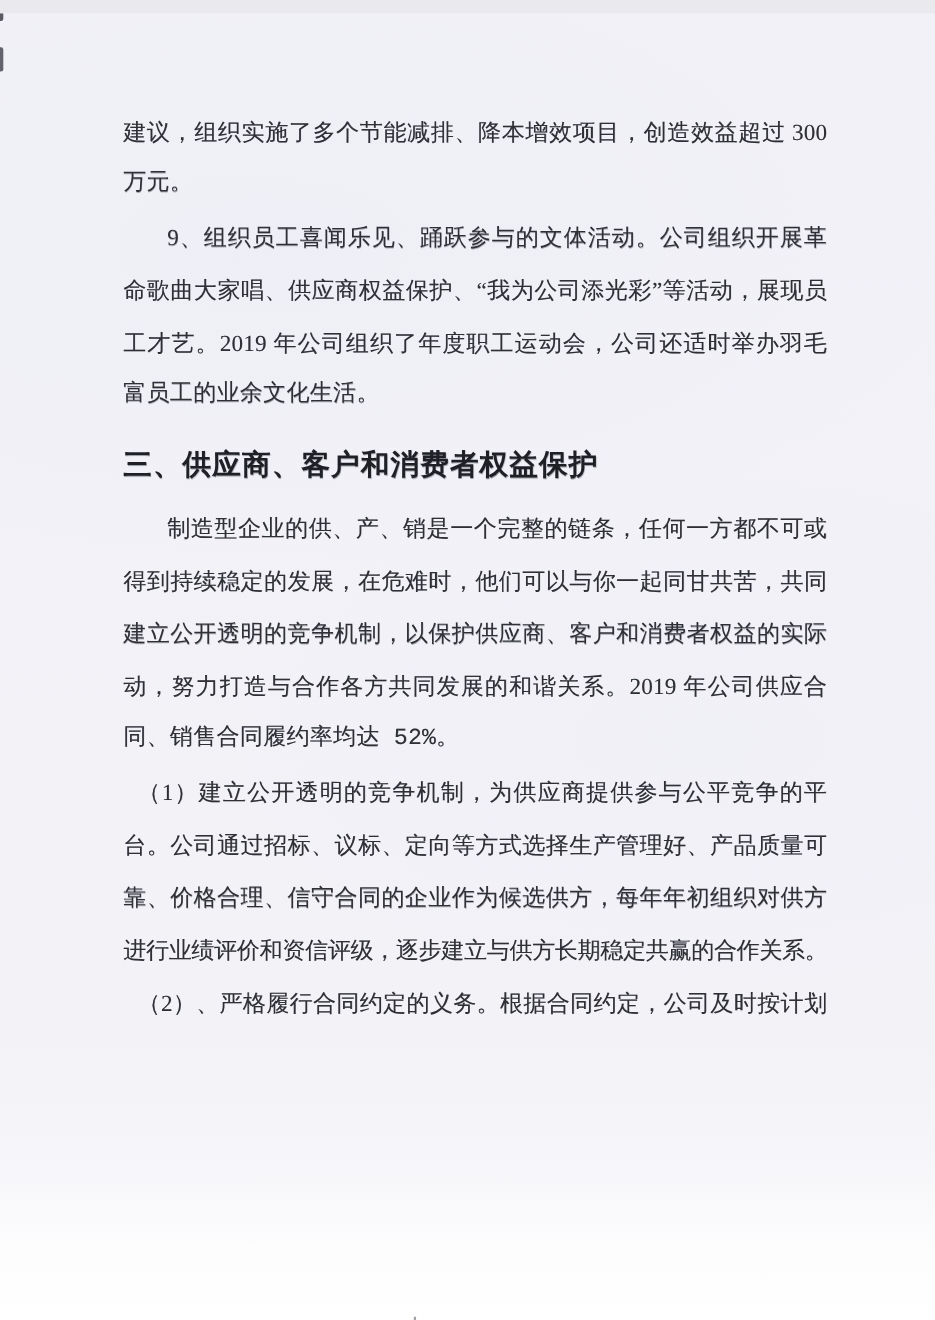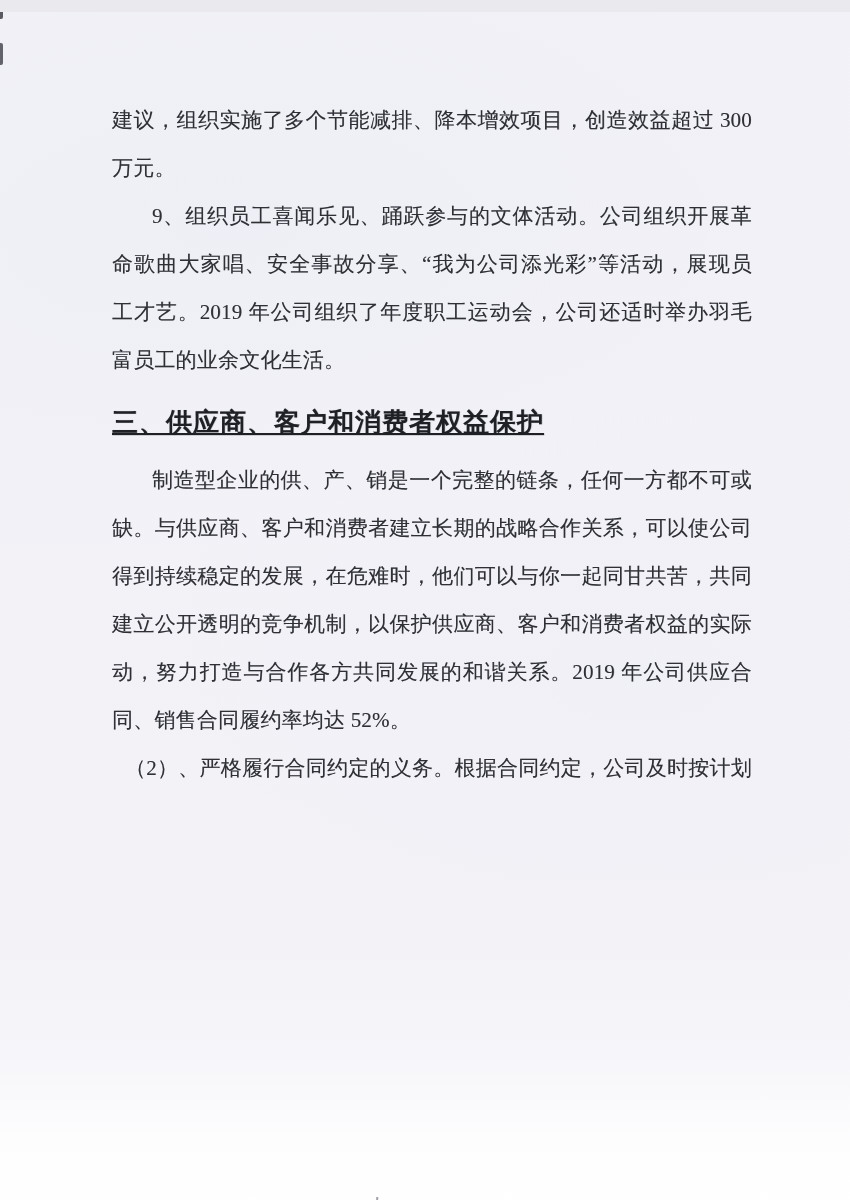--- a/index.html
+++ b/index.html
@@ -31,36 +31,35 @@
   .line {
     font-size: 21px;
     line-height: 48px;
     height: 48px;
     text-align: justify;
     text-align-last: justify;
     overflow: hidden;
     white-space: normal;
     letter-spacing: 0.2px;
   }
-  .line.end { text-align-last: left; }
+  .line.end { text-align-last: left; font-family: Liberation Mono, monospace; }
   .line.ind { text-indent: 40px; }
   .line.ind-p { text-indent: 13px; }
   .line.tight { letter-spacing: -0.6px; }
   .heading {
     font-size: 26px;
     font-weight: bold;
     line-height: 46px;
     height: 46px;
     margin: 16px 0 10px 0;
     color: #1f1f26;
     letter-spacing: 1px;
     text-shadow: 0.4px 0.4px 0.7px rgba(30,30,42,0.4);
     text-align: left;
     text-align-last: left;
-    text-decoration: underline;
   }
   
   .edge-mark-top {
     position: absolute;
     left: 0; top: 0;
     width: 3px; height: 7px;
     background: #5a5a62;
     border-radius: 0 0 2px 0;
   }
   .edge-mark-left {
@@ -93,37 +92,42 @@
 
   <div class="content">
 
     <div class="para">
       <div class="line">建议，组织实施了多个节能减排、降本增效项目，创造效益超过 300</div>
       <div class="line end">万元。</div>
     </div>
 
     <div class="para">
       <div class="line ind">9、组织员工喜闻乐见、踊跃参与的文体活动。公司组织开展革</div>
-      <div class="line">命歌曲大家唱、安全事故分享、“我为公司添光彩”等活动，展现员</div>
+      <div class="line">命歌曲大家唱、供应商权益保护、“我为公司添光彩”等活动，展现员</div>
       <div class="line">工才艺。2019 年公司组织了年度职工运动会，公司还适时举办羽毛</div>
       <div class="line end">富员工的业余文化生活。</div>
     </div>
 
     <h2 class="heading">三、供应商、客户和消费者权益保护</h2>
 
     <div class="para">
       <div class="line ind">制造型企业的供、产、销是一个完整的链条，任何一方都不可或</div>
-      <div class="line">缺。与供应商、客户和消费者建立长期的战略合作关系，可以使公司</div>
       <div class="line">得到持续稳定的发展，在危难时，他们可以与你一起同甘共苦，共同</div>
       <div class="line">建立公开透明的竞争机制，以保护供应商、客户和消费者权益的实际行</div>
       <div class="line">动，努力打造与合作各方共同发展的和谐关系。2019 年公司供应合</div>
       <div class="line end">同、销售合同履约率均达 52%。</div>
     </div>
 
 
+    <div class="para">
+      <div class="line ind-p">（1）建立公开透明的竞争机制，为供应商提供参与公平竞争的平</div>
+      <div class="line">台。公司通过招标、议标、定向等方式选择生产管理好、产品质量可</div>
+      <div class="line">靠、价格合理、信守合同的企业作为候选供方，每年年初组织对供方</div>
+      <div class="line tight">进行业绩评价和资信评级，逐步建立与供方长期稳定共赢的合作关系。</div>
+    </div>
 
     <div class="para">
       <div class="line ind-p">（2）、严格履行合同约定的义务。根据合同约定，公司及时按计划</div>
     </div>
 
   </div>
 
   <div class="edge-mark-top"></div>
   <div class="edge-mark-left"></div>
   <div class="scan-edge-line"></div>

